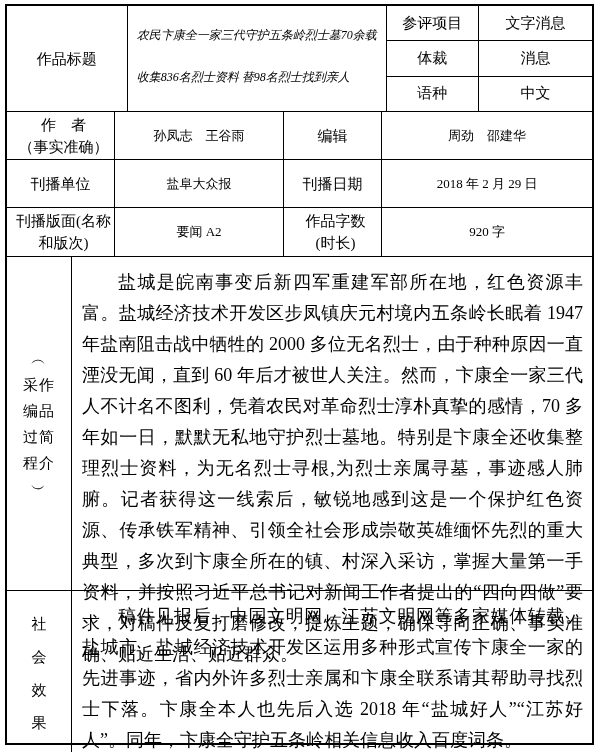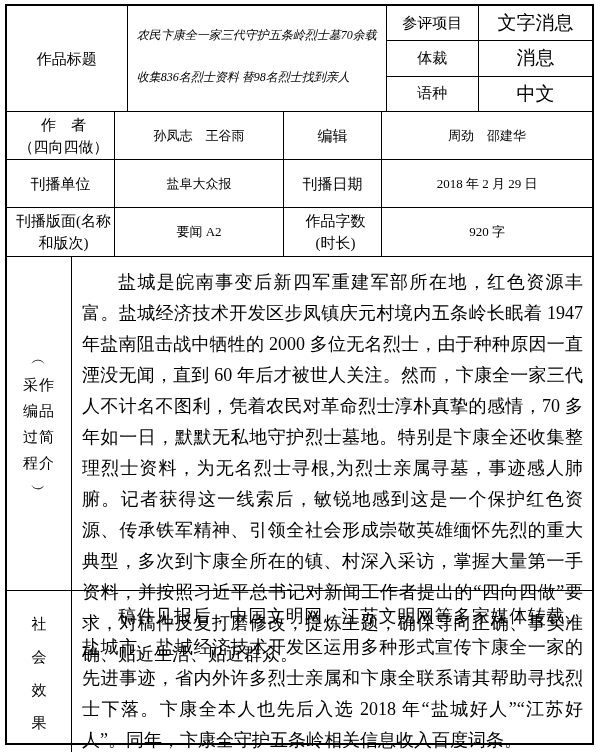--- a/index.html
+++ b/index.html
@@ -23,21 +23,21 @@
   .lbl { font-size: 15px; line-height: 22px; }
   .lbl .two-line { display: block; margin-left: 6px; }
   
   .r1 { height: 106px; }
   .r1 .cA { width: 124px; }
   .r1 .cB { width: 266px; align-items: flex-start; justify-content: flex-start; text-align: left; padding: 8px 6px 0 9px; font-size: 12px; line-height: 42px; font-style: italic; }
   .r1 .cC { width: 211px; flex-direction: column; padding: 0; align-items: stretch; }
   .sub { display: flex; flex: 1 1 0; border-bottom: 1px solid #000; }
   .sub:last-child { border-bottom: none; }
   .sub .sl { width: 92px; border-right: 1px solid #000; display: flex; align-items: center; justify-content: center; font-size: 15px; }
-  .sub .sv { flex: 1; display: flex; align-items: center; justify-content: center; font-size: 19px; }
+  .sub .sv { flex: 1; display: flex; align-items: center; justify-content: center; font-size: 15px; }
   
   .r2 { height: 48px; }
   .r3 { height: 48px; }
   .r4 { height: 49px; }
   .cA2 { width: 108px; }
   .cB2 { width: 169px; }
   .cC2 { width: 98px; }
   .cD2 { flex: 1; }
   .val { font-size: 13px; }
   
@@ -75,21 +75,21 @@
           <div class="sl">语种</div>
           <div class="sv">中文</div>
         </div>
       </div>
     </div>
 
     <div class="r r2">
       <div class="c cA2 lbl">
         <span>
           <span class="two-line">作　者</span>
-          <span class="two-line">（四向四做）</span>
+          <span class="two-line">（事实准确）</span>
         </span>
       </div>
       <div class="c cB2 val">孙凤志　王谷雨</div>
       <div class="c cC2 lbl">编辑</div>
       <div class="c cD2 val">周劲　邵建华</div>
     </div>
 
     <div class="r r3">
       <div class="c cA2 lbl">刊播单位</div>
       <div class="c cB2 val">盐阜大众报</div>

